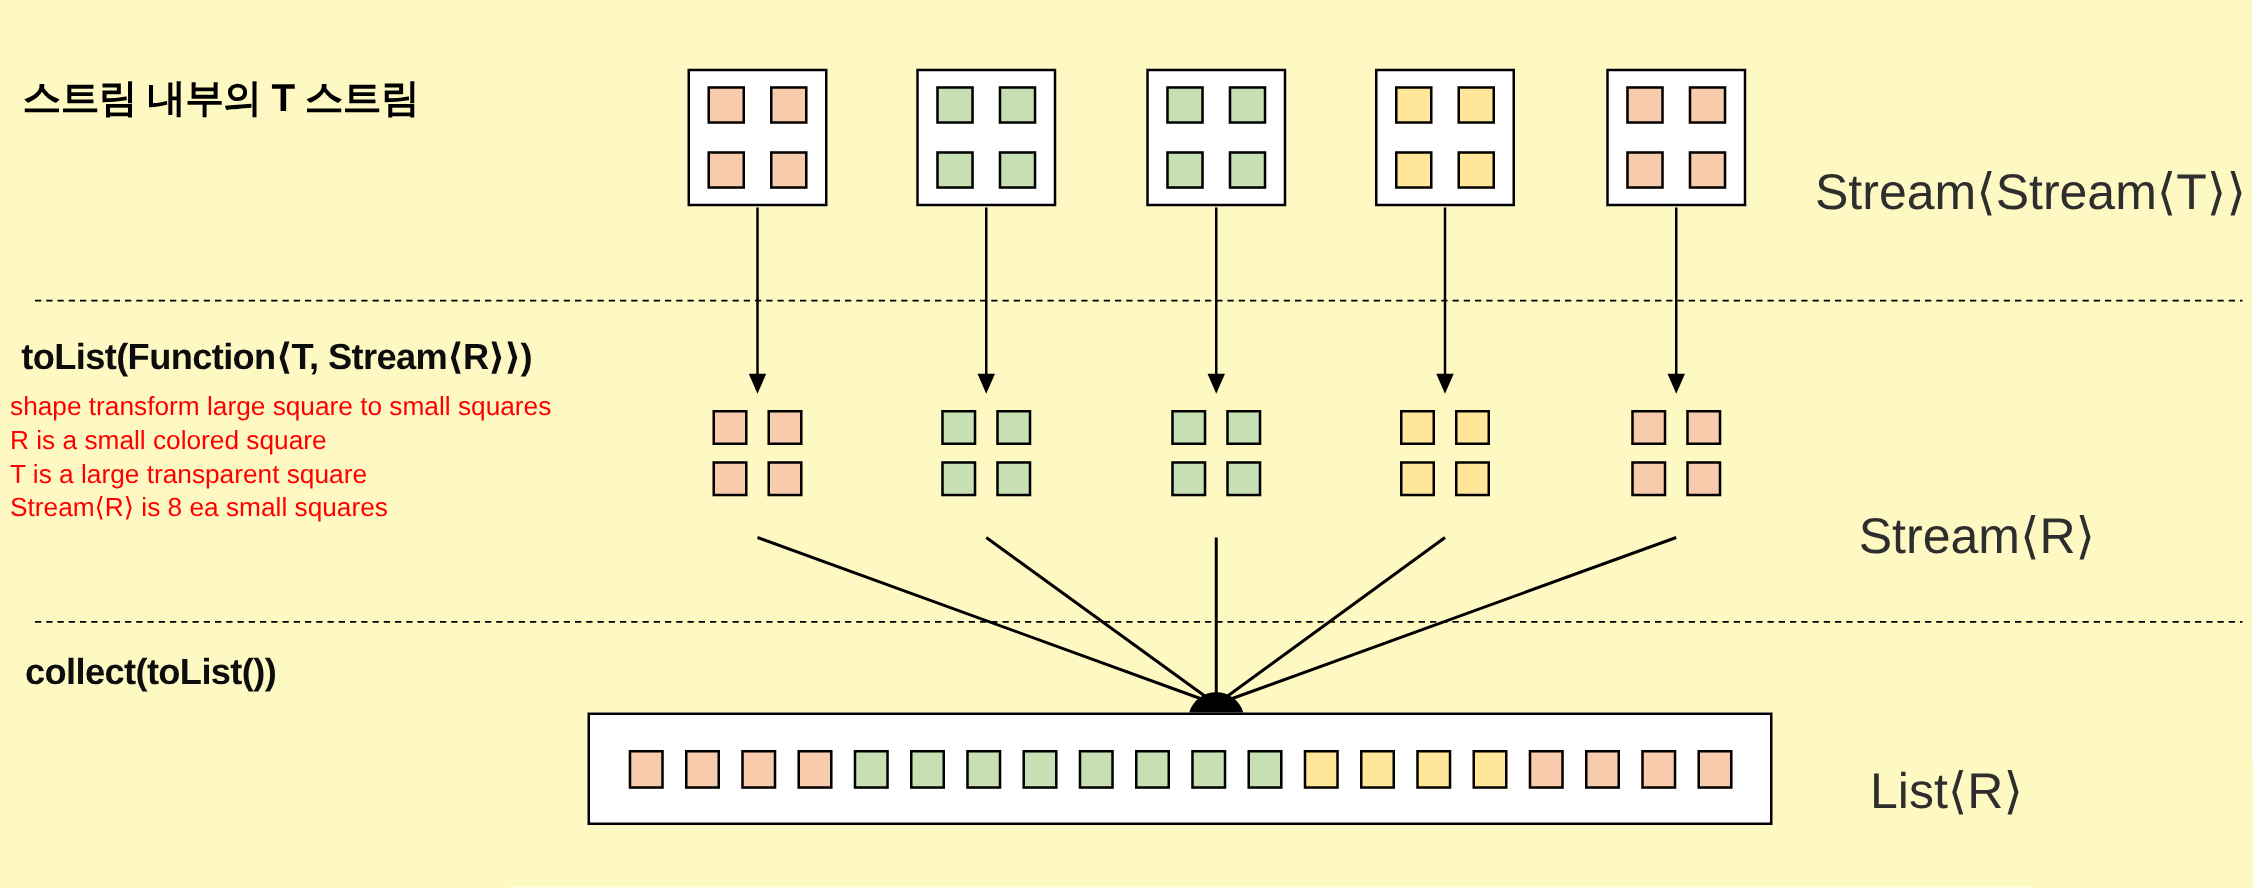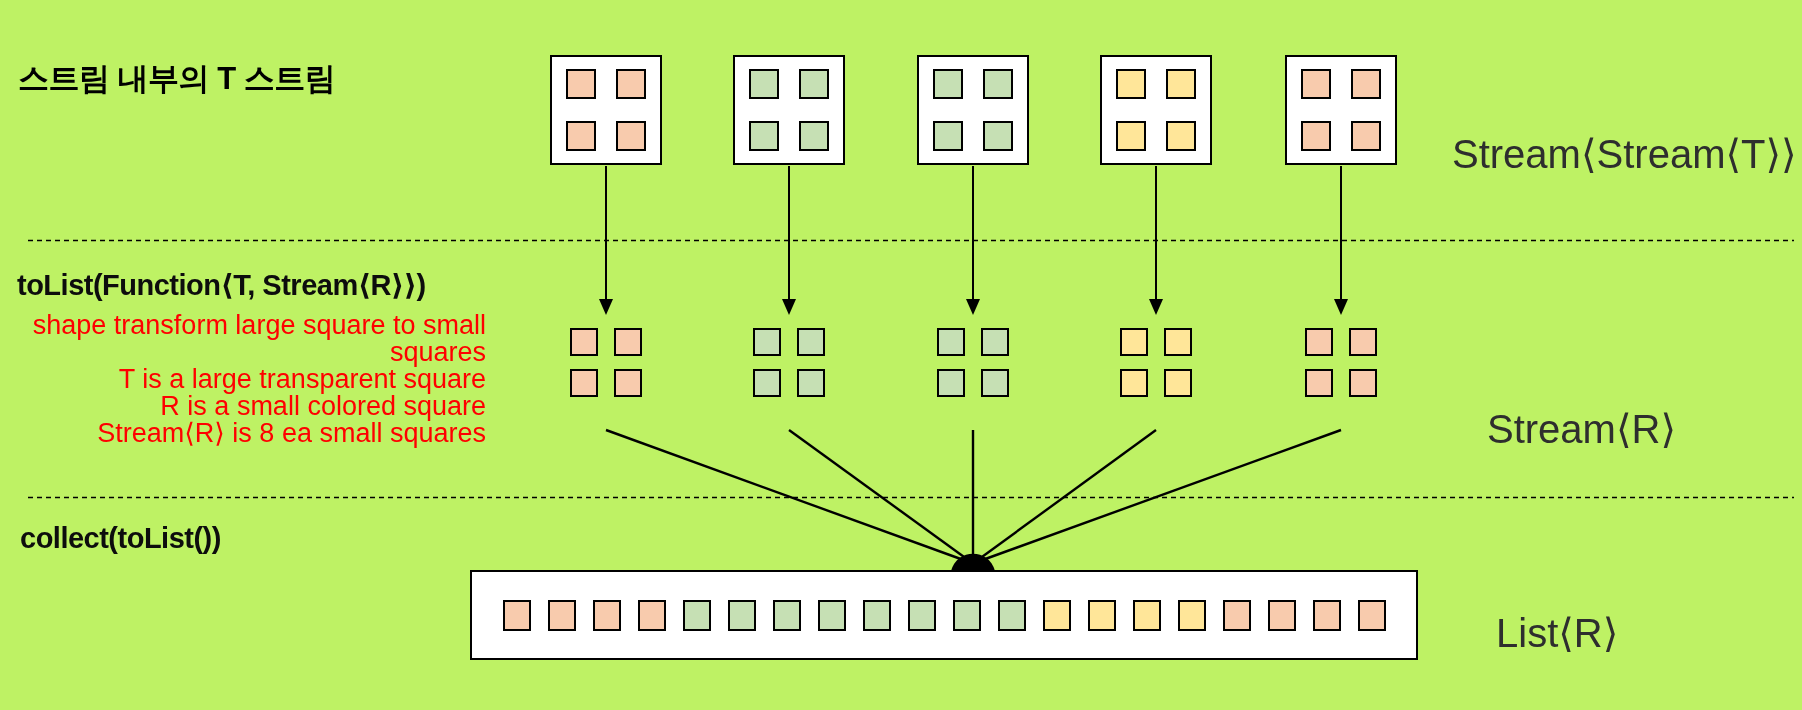--- a/index.html
+++ b/index.html
@@ -1,32 +1,32 @@
 <!DOCTYPE html>
 <html><head>
 <meta charset="utf-8">
 <style>
   html,body{margin:0;padding:0;background:#ffffff;}
   body{font-family:"Liberation Sans","DejaVu Sans",sans-serif;}
-  .canvas{position:relative;width:1802px;height:710px;background:#bef264;overflow:hidden;}
+  .canvas{position:relative;width:1802px;height:710px;background:#fef9c3;overflow:hidden;}
   .overlay{position:absolute;left:0;top:0;width:1802px;height:710px;pointer-events:none;}
 
   .page-title{position:absolute;left:18px;top:58px;font-size:31px;font-weight:700;color:#000;letter-spacing:-0.5px;}
 
   .stage-heading{position:absolute;font-size:29px;font-weight:700;color:#0d0d0d;letter-spacing:-0.5px;}
   .heading-flatmap{left:17px;top:268px;}
   .heading-collect{left:20px;top:522px;}
 
   .side-label{position:absolute;font-size:40px;font-weight:400;color:#2e2e2e;}
   .label-stream-stream{left:1452px;top:131px;}
   .label-stream-r{left:1487px;top:406px;}
   .label-list-r{left:1496px;top:610px;}
 
-  .notes{position:absolute;left:8px;top:312px;width:478px;text-align:right;
-         font-size:27px;line-height:27px;font-weight:400;}
+  .notes{position:absolute;left:8px;top:312px;width:478px;text-align:left;
+         font-size:21px;line-height:27px;font-weight:400;}
 
   .big-box{position:absolute;top:55px;width:112px;height:110px;background:#fff;
            border:2px solid #000;box-sizing:border-box;
            display:grid;grid-template-columns:repeat(2,30px);grid-auto-rows:30px;
            gap:22px 20px;justify-content:center;align-content:center;}
   .big-box .sq{width:30px;height:30px;}
 
   .mid-group{position:absolute;top:328px;width:72px;height:69px;
              display:grid;grid-template-columns:repeat(2,28px);grid-auto-rows:28px;
              gap:13px 16px;justify-content:center;align-content:center;}
@@ -118,22 +118,22 @@
       <div class="sq" style="background: rgb(248, 203, 173);"></div>
       <div class="sq" style="background: rgb(248, 203, 173);"></div>
     </div>
 
   <div class="side-label label-stream-stream">Stream⟨Stream⟨T⟩⟩</div>
 
   <div class="stage-heading heading-flatmap">toList(Function⟨T, Stream⟨R⟩⟩)</div>
 
   <div class="notes" style="color: rgb(255, 0, 0);">
     <div>shape transform large square to small squares</div>
+    <div>R is a small colored square</div>
     <div>T is a large transparent square</div>
-    <div>R is a small colored square</div>
     <div>Stream⟨R⟩ is 8 ea small squares</div>
   </div>
 
   <div class="mid-group g1">
       <div class="sq" style="background: rgb(248, 203, 173);"></div>
       <div class="sq" style="background: rgb(248, 203, 173);"></div>
       <div class="sq" style="background: rgb(248, 203, 173);"></div>
       <div class="sq" style="background: rgb(248, 203, 173);"></div>
     </div>
   <div class="mid-group g2">

